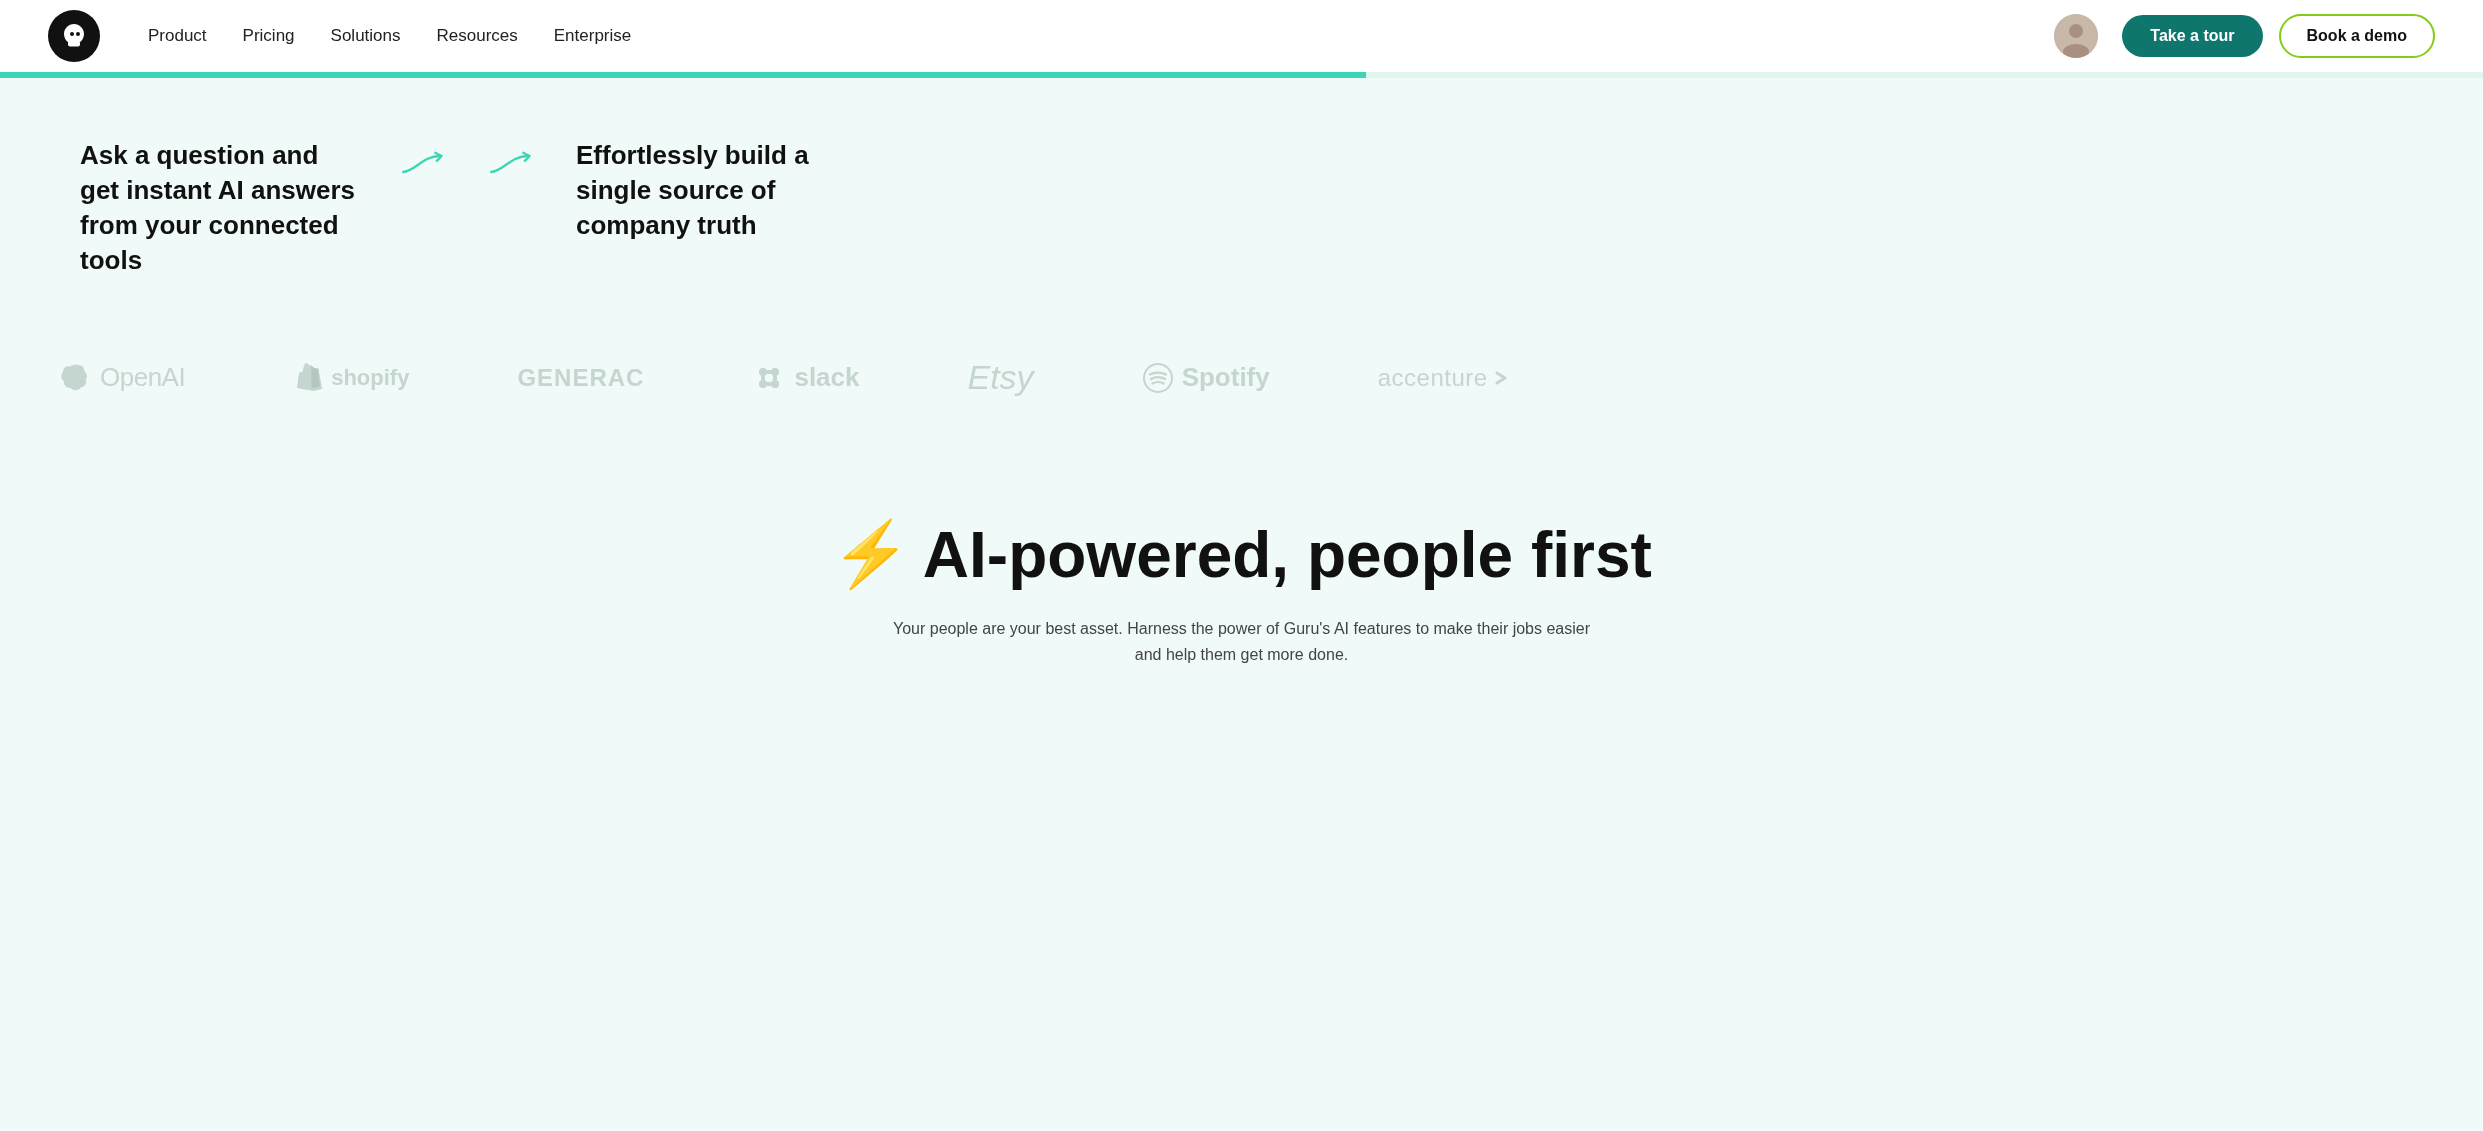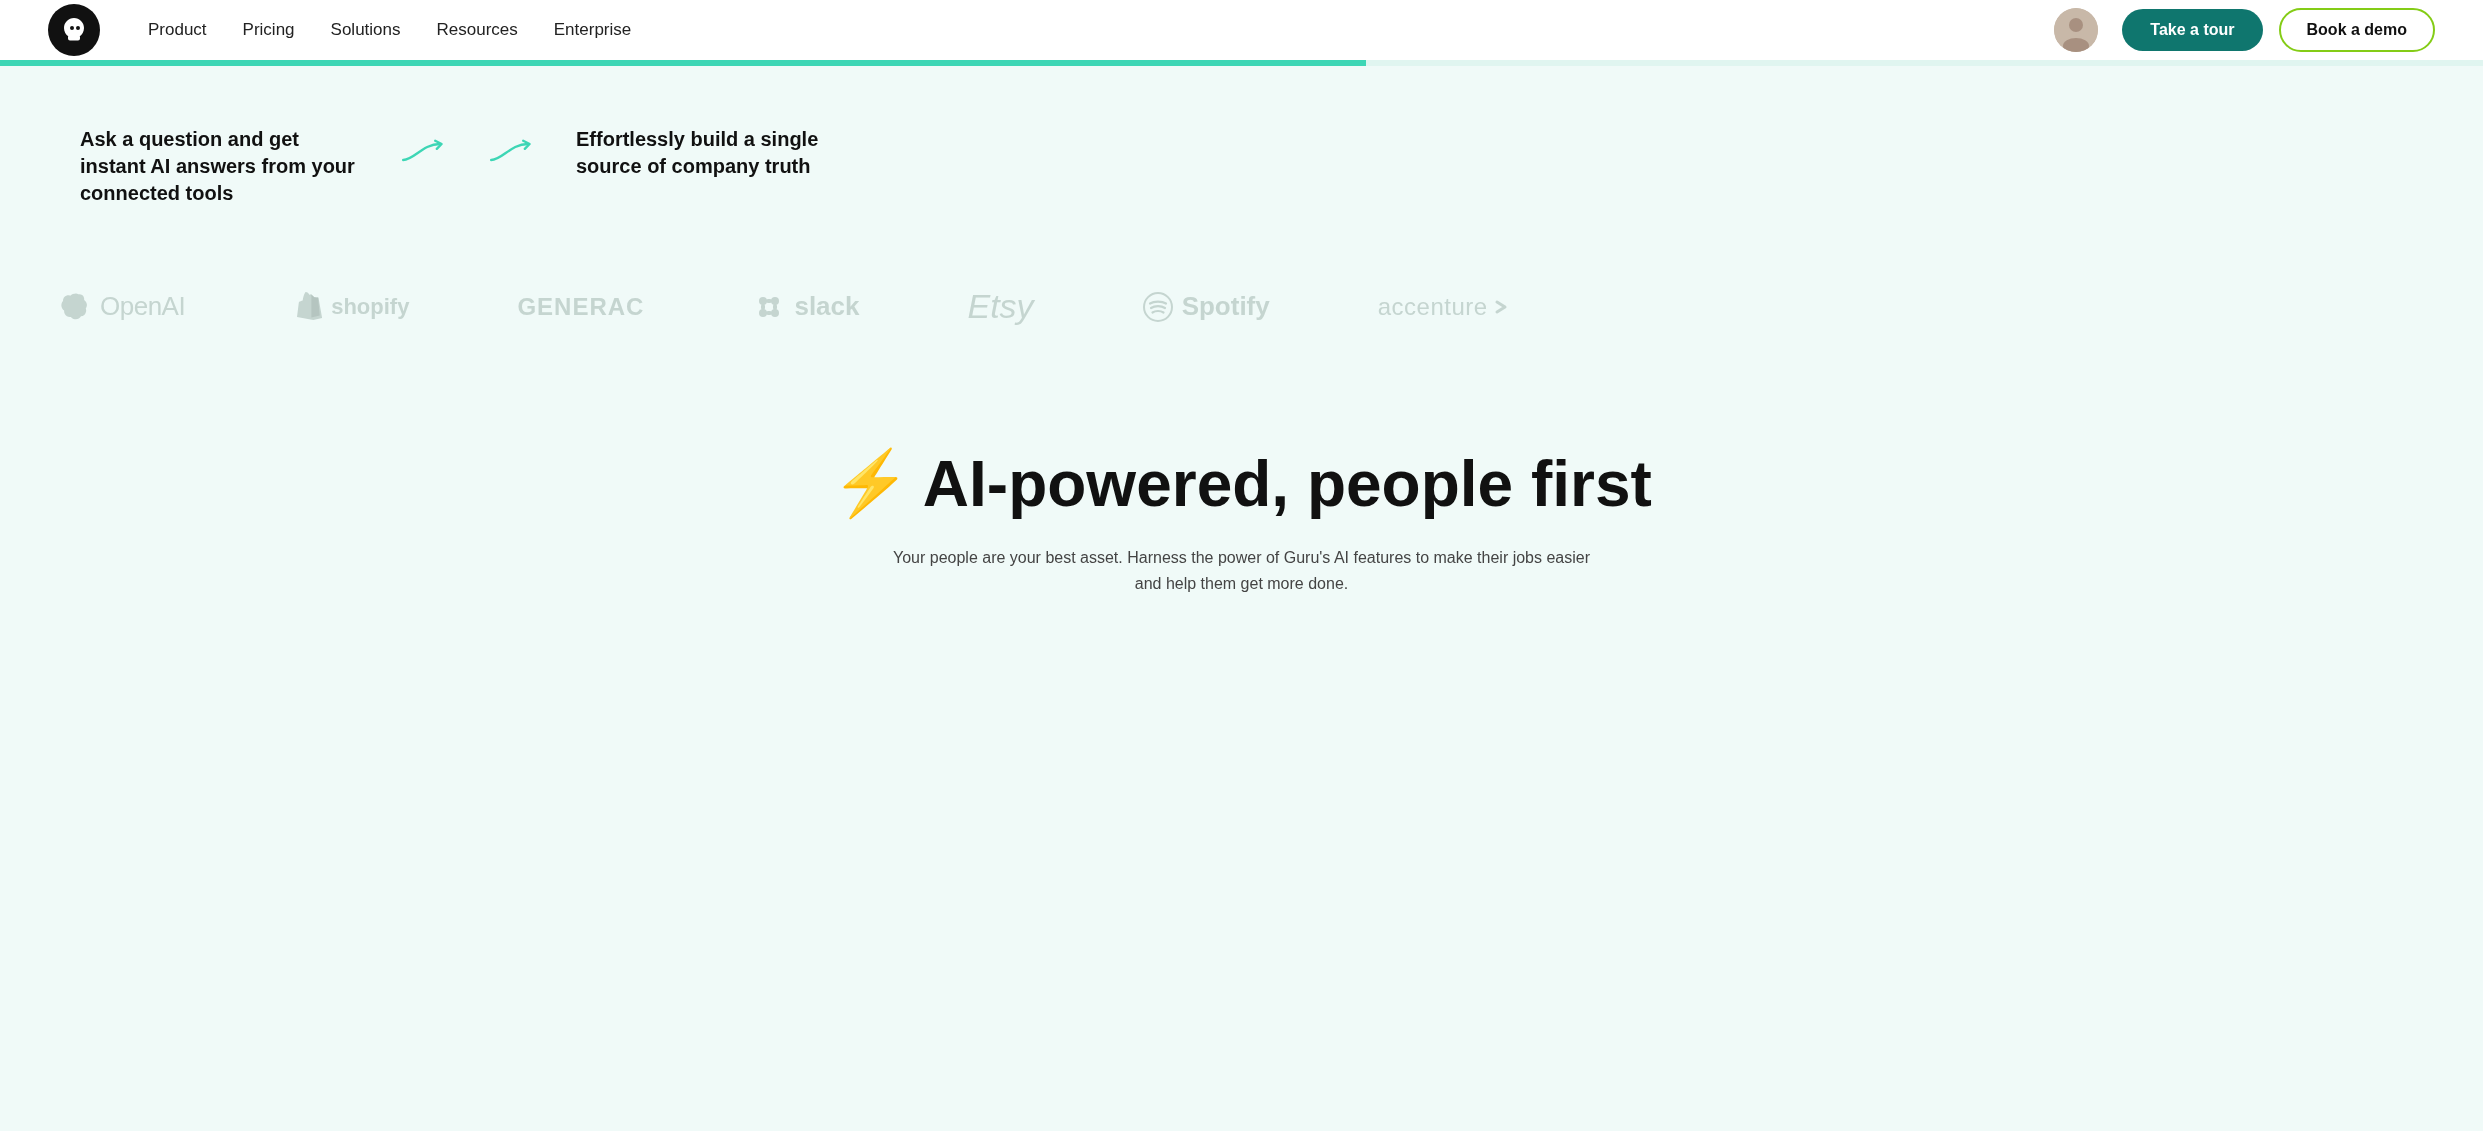--- a/index.html
+++ b/index.html
@@ -9,21 +9,21 @@
       min-height: 100vh;
       overflow-x: hidden;
     }
 
     
     nav {
       background: #fff;
       display: flex;
       align-items: center;
       padding: 0 48px;
-      height: 60px;
+      height: 72px;
       position: relative;
       z-index: 10;
     }
     .nav-logo {
       width: 52px;
       height: 52px;
       background: #111;
       border-radius: 50%;
       display: flex;
       align-items: center;
@@ -92,21 +92,21 @@
       display: flex;
       align-items: flex-start;
       gap: 40px;
     }
     .hero-feature {
       display: flex;
       align-items: flex-start;
       gap: 18px;
     }
     .hero-feature-text {
-      font-size: 20px;
+      font-size: 26px;
       font-weight: 700;
       color: #111;
       line-height: 1.35;
       max-width: 280px;
     }
     .arrow-icon {
       margin-top: 10px;
       flex-shrink: 0;
     }
     .arrow-icon svg {

